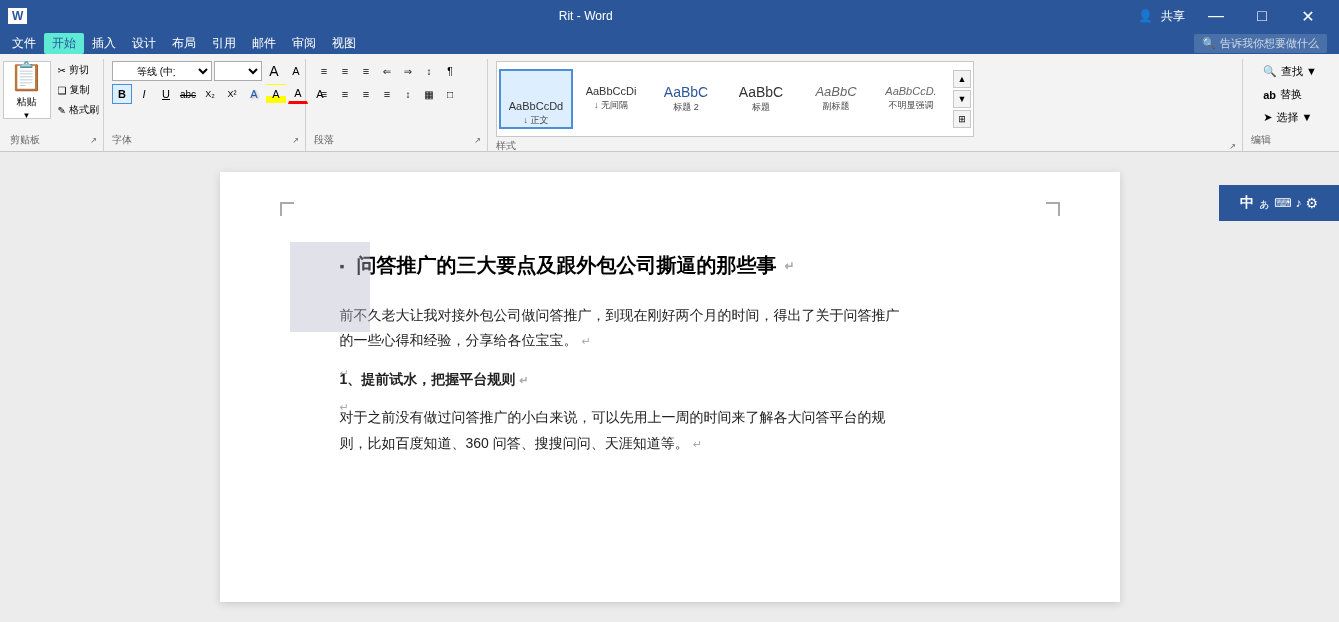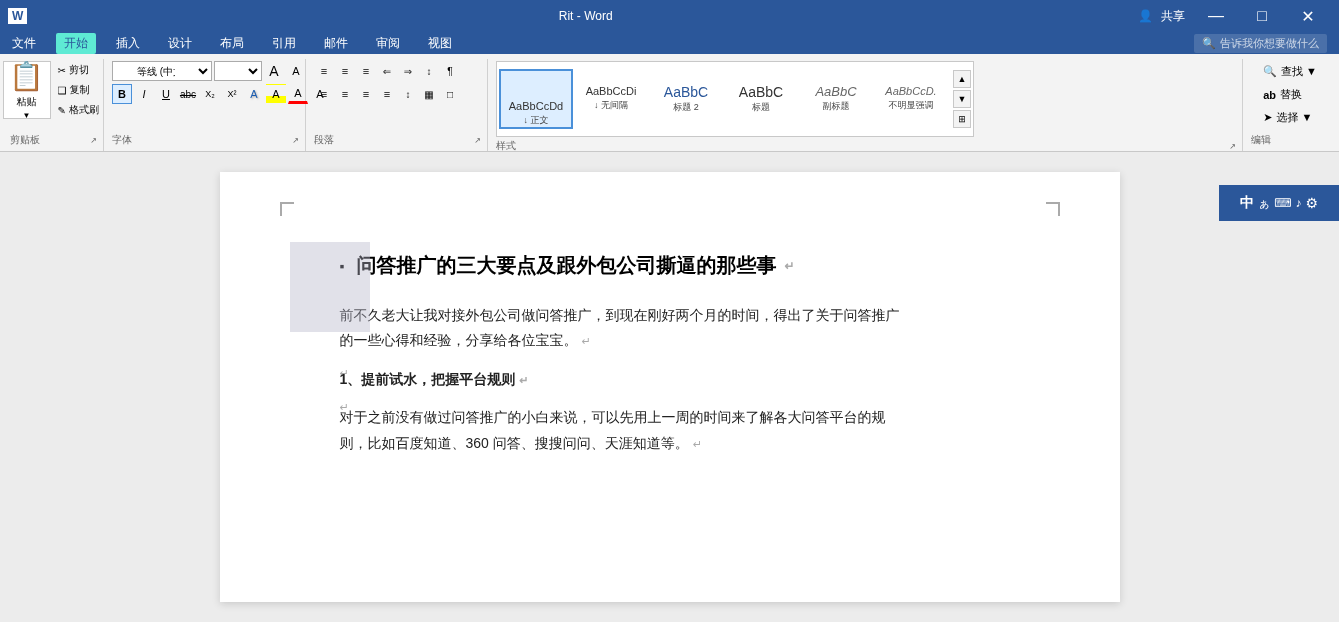--- a/index.html
+++ b/index.html
@@ -17,21 +17,20 @@
     }
     .title-bar-left { display: flex; align-items: center; gap: 4px; }
 
     
     .menu-bar {
       background: #2b579a;
       height: 22px;
       display: flex;
       align-items: center;
       padding: 0 4px;
-      gap: 12px;
     }
     .menu-item {
       color: white;
       font-size: 12px;
       padding: 2px 8px;
       cursor: pointer;
       border-radius: 2px;
     }
     .menu-item:hover, .menu-item.active { background: #1e3f7a; }
     .menu-item.active { background: #5eead4; color: #2b579a; }

